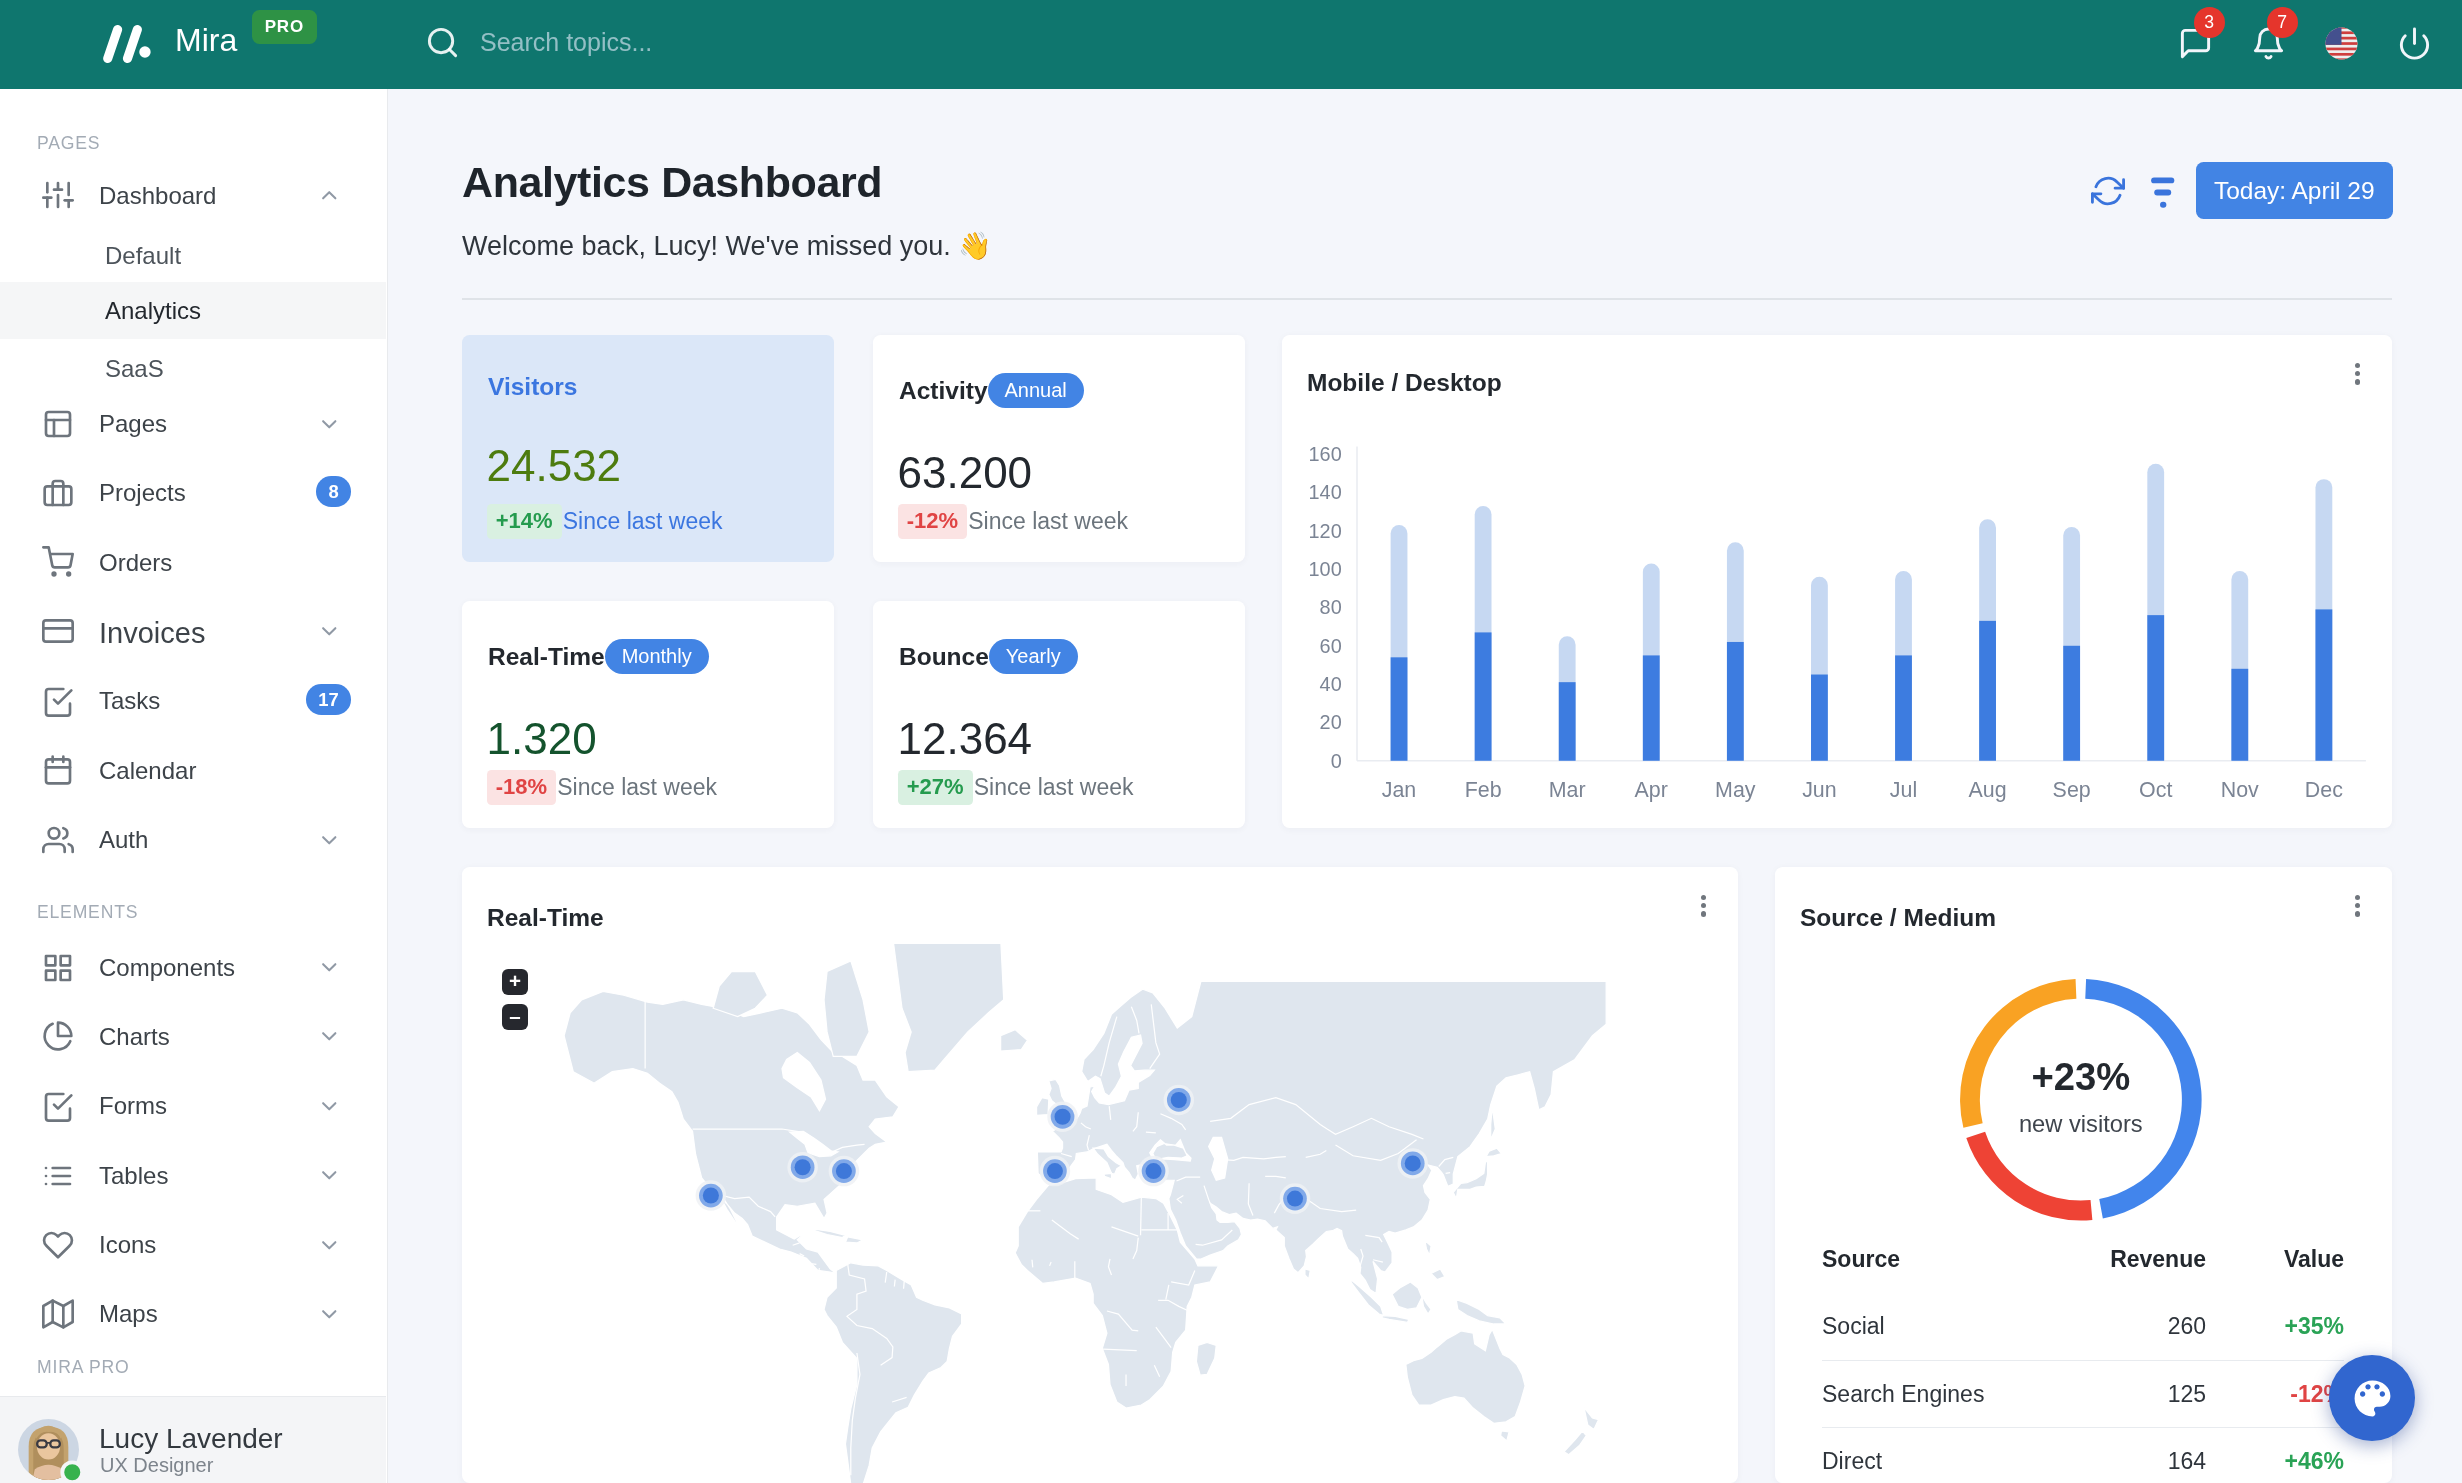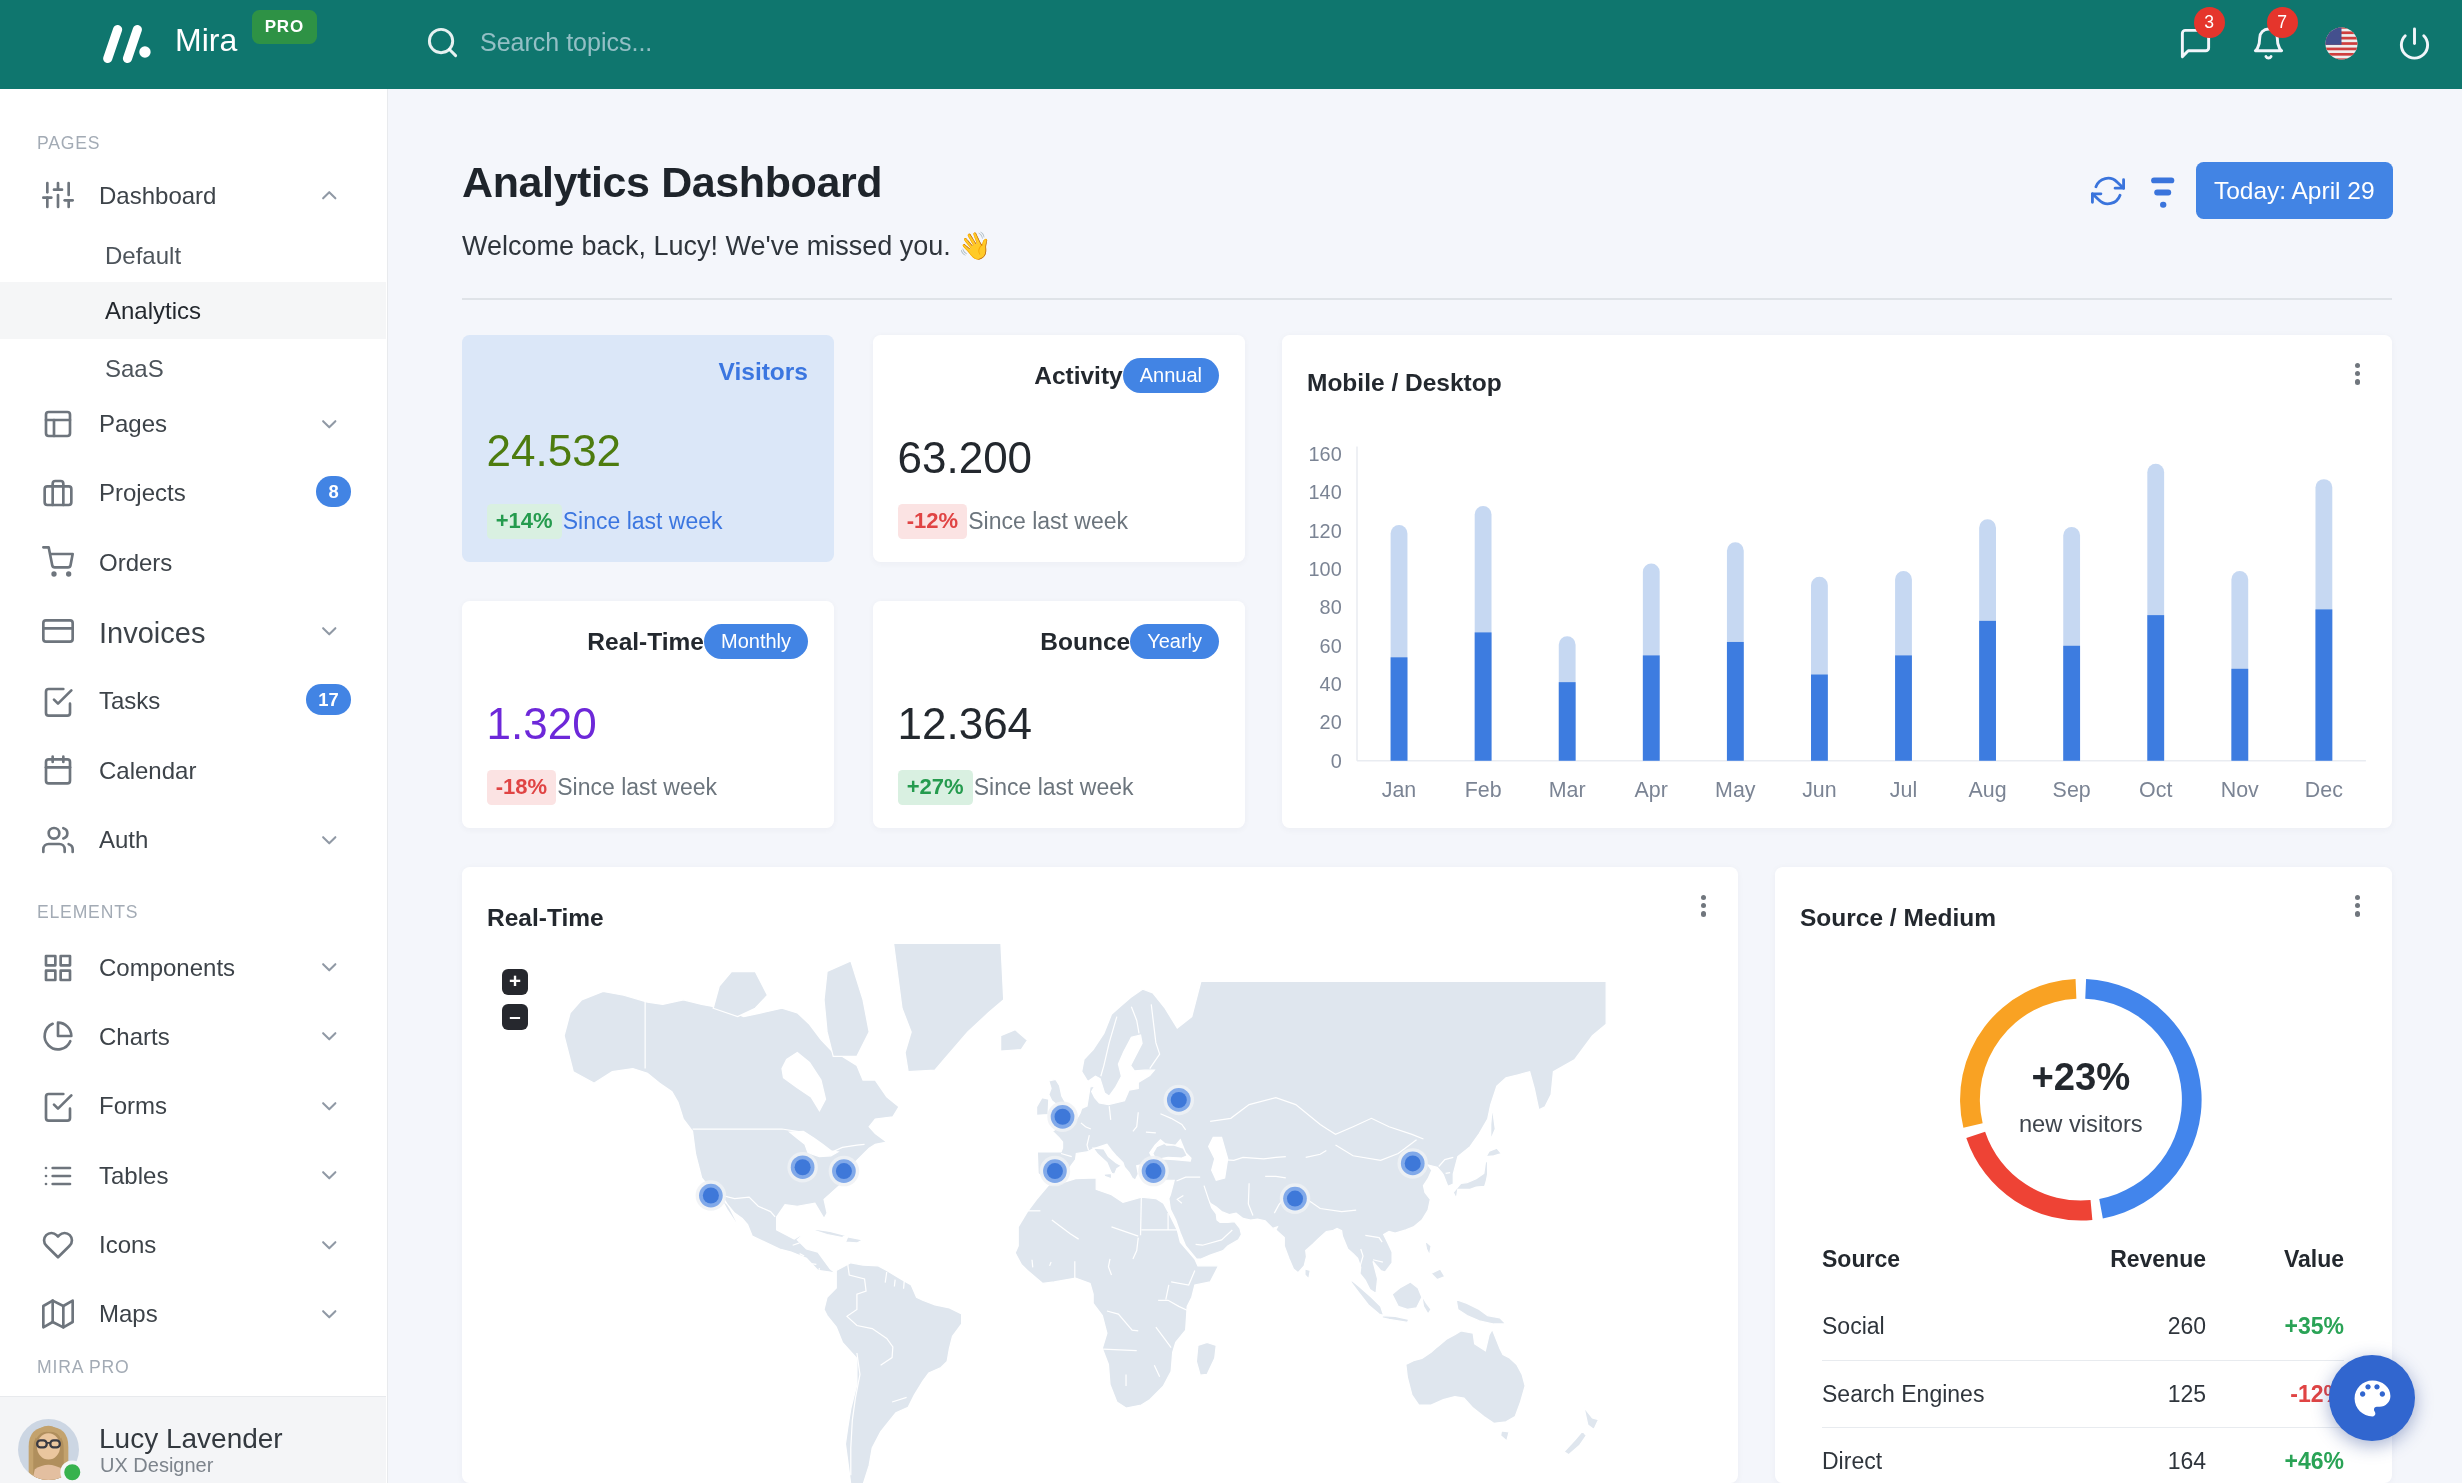--- a/index.html
+++ b/index.html
@@ -20,21 +20,21 @@
 .h1{position:absolute;left:74px;top:69px;font-size:43px;font-weight:bold;color:#1e242b;letter-spacing:-0.4px;}
 .sub{position:absolute;left:74px;top:141px;font-size:27px;color:#2f353c;}
 .hr{position:absolute;left:74px;top:209px;width:1930px;height:1.5px;background:#dfe3e8;}
 .hbtns{position:absolute;top:73px;right:70px;display:flex;align-items:center;}
 .todaybtn{background:#4284e4;color:#fff;font-size:24.5px;padding:0 18.4px;height:57px;line-height:57px;border-radius:7.6px;margin-left:15.3px;}
 .card{position:absolute;background:#fff;border-radius:7.6px;box-shadow:0 1.5px 7.6px rgba(40,50,70,.04);}
 .ctitle{font-size:24.5px;font-weight:bold;color:#23282e;}
 .kebab{position:absolute;right:31px;top:27.5px;width:6.1px;}
 .kebab div{width:5.4px;height:5.4px;border-radius:50%;background:#70767d;margin:0 0 3.1px 0;}
 .scard{position:absolute;width:372px;height:227px;border-radius:7.6px;}
-.scard-h{display:flex;justify-content:flex-end;align-items:center;padding:23px 26px 0 26px;}
+.scard-h{display:flex;justify-content:flex-start;align-items:center;padding:38px 26px 0 26px;}
 .pill{background:#4284e4;color:#fff;font-size:20px;border-radius:20px;padding:6.1px 17px;}
 .sval{font-size:44px;padding:40px 0 0 24.5px;letter-spacing:0;}
 .srow{position:absolute;left:24.5px;bottom:23px;display:flex;align-items:center;font-size:23px;}
 .chg{font-weight:bold;border-radius:4.6px;padding:4.6px 9.2px;font-size:22px;}
 .chg.up{color:#259b4e;background:#d9f0e1;}
 .chg.down{color:#e04444;background:#fbe3e3;}
 .note{margin-left:1px;}
 .thead{font-size:23px;font-weight:bold;color:#23282e;}
 .trow{font-size:23px;color:#2f353c;}
 .zoombtn{position:absolute;width:26px;height:26px;background:#26282e;color:#fff;border-radius:6.1px;text-align:center;line-height:24.5px;font-size:20.6px;font-weight:bold;}
@@ -290,21 +290,21 @@
       <div class="srow">
         <span class="chg down">-12%</span>
         <span class="note" style="color:#6c757d">Since last week</span>
       </div>
     </div>
   <div class="scard" style="left:74px;top:512px;background:#fff;box-shadow:0 1.5px 6.1px rgba(40,50,70,.04);">
       <div class="scard-h">
         <span style="color:#23282e" class="ctitle">Real-Time</span>
         <span class="pill">Monthly</span>
       </div>
-      <div class="sval" style="color:#6d28d9">1.320</div>
+      <div class="sval" style="color:#14532d">1.320</div>
       <div class="srow">
         <span class="chg down">-18%</span>
         <span class="note" style="color:#6c757d">Since last week</span>
       </div>
     </div>
   <div class="scard" style="left:485px;top:512px;background:#fff;box-shadow:0 1.5px 6.1px rgba(40,50,70,.04);">
       <div class="scard-h">
         <span style="color:#23282e" class="ctitle">Bounce</span>
         <span class="pill">Yearly</span>
       </div>

